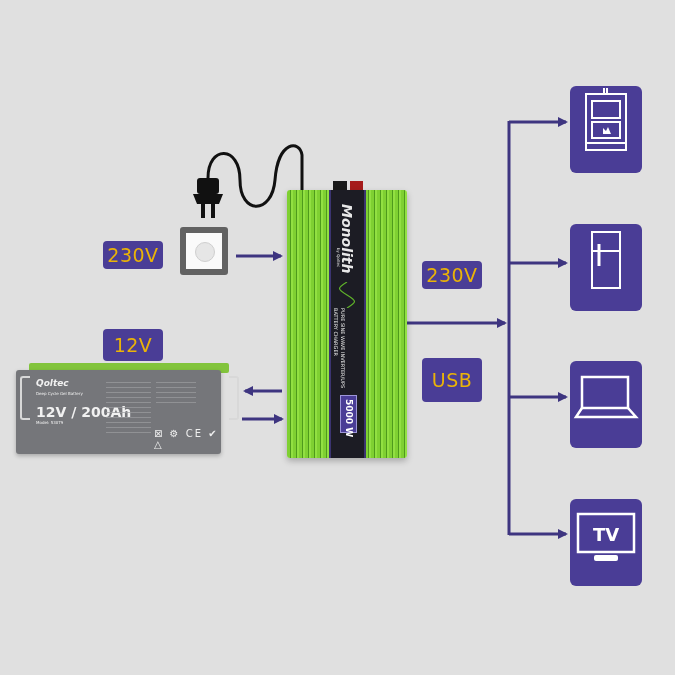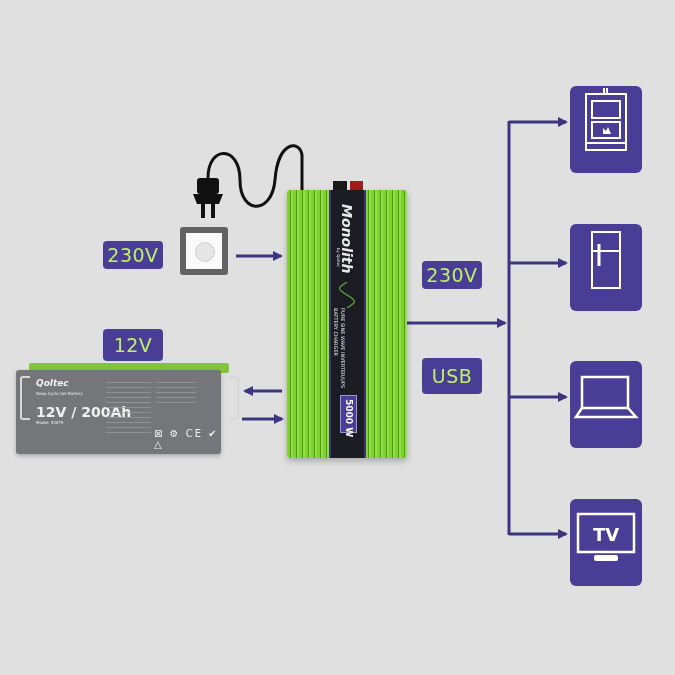--- a/index.html
+++ b/index.html
@@ -1,18 +1,18 @@
 <!DOCTYPE html>
 <html><head>
 <meta charset="utf-8">
 <style>
   html,body{margin:0;padding:0;}
   body{width:675px;height:675px;background:#e0e0e0;position:relative;overflow:hidden;font-family:"DejaVu Sans",sans-serif;}
   .abs{position:absolute;}
-  .label{position:absolute;background:#4a3d96;color:#bef264;border-radius:4px;font-size:19px;font-weight:500;display:flex;align-items:center;justify-content:center;letter-spacing:0.5px;}
+  .label{position:absolute;background:#4a3d96;color:#eab308;border-radius:4px;font-size:19px;font-weight:500;display:flex;align-items:center;justify-content:center;letter-spacing:0.5px;}
   .device{position:absolute;width:72px;height:87px;background:#4a3d96;border-radius:6px;}
   .device svg{width:72px;height:72px;display:block;}
   #wires{position:absolute;left:0;top:0;width:675px;height:675px;}
   .inverter{position:absolute;left:287px;top:190px;width:120px;height:268px;border-radius:3px;
     background:repeating-linear-gradient(90deg,#7fd032 0px,#7fd032 3px,#4e9a1c 3px,#4e9a1c 4px,#92e042 4px,#92e042 6px);
     box-shadow:0 3px 6px rgba(0,0,0,0.25);}
   .inv-strip{position:absolute;left:42px;top:0;width:33px;height:268px;background:#1c1c24;border-left:2px solid #3b3470;border-right:2px solid #3b3470;}
   .inv-text{position:absolute;left:50%;top:0;transform-origin:0 0;white-space:nowrap;color:#e8e8e8;}
   .battery{position:absolute;left:16px;top:370px;width:205px;height:84px;background:#75767a;border-radius:3px;box-shadow:0 2px 4px rgba(0,0,0,0.25);}
   .battery-top{position:absolute;left:29px;top:363px;width:200px;height:10px;background:#82c43c;border-radius:2px;}
@@ -54,21 +54,21 @@
     <rect x="211" y="204" width="4" height="14" fill="#111"></rect>
   </g>
 
   <rect x="333" y="181" width="14" height="11" fill="#1a1a1a"></rect>
   <rect x="350" y="181" width="13" height="11" fill="#a51b1b"></rect>
 </svg>
 
 <div class="label" style="left:103px;top:241px;width:60px;height:28px;">230V</div>
 <div class="label" style="left:103px;top:329px;width:60px;height:32px;">12V</div>
 <div class="label" style="left:422px;top:261px;width:60px;height:28px;">230V</div>
-<div class="label" style="left:422px;top:358px;width:60px;height:36px;">USB</div>
+<div class="label" style="left:422px;top:358px;width:60px;height:44px;">USB</div>
 
 <div class="socket">
   <div class="socket-inner">
     <div class="socket-hole"></div>
   </div>
 </div>
 
 <div class="inverter">
   <div class="inv-strip">
     <div class="inv-text" style="transform:rotate(90deg);left:24px;top:14px;font-size:14px;font-style:italic;font-weight:bold;">Monolith</div>

